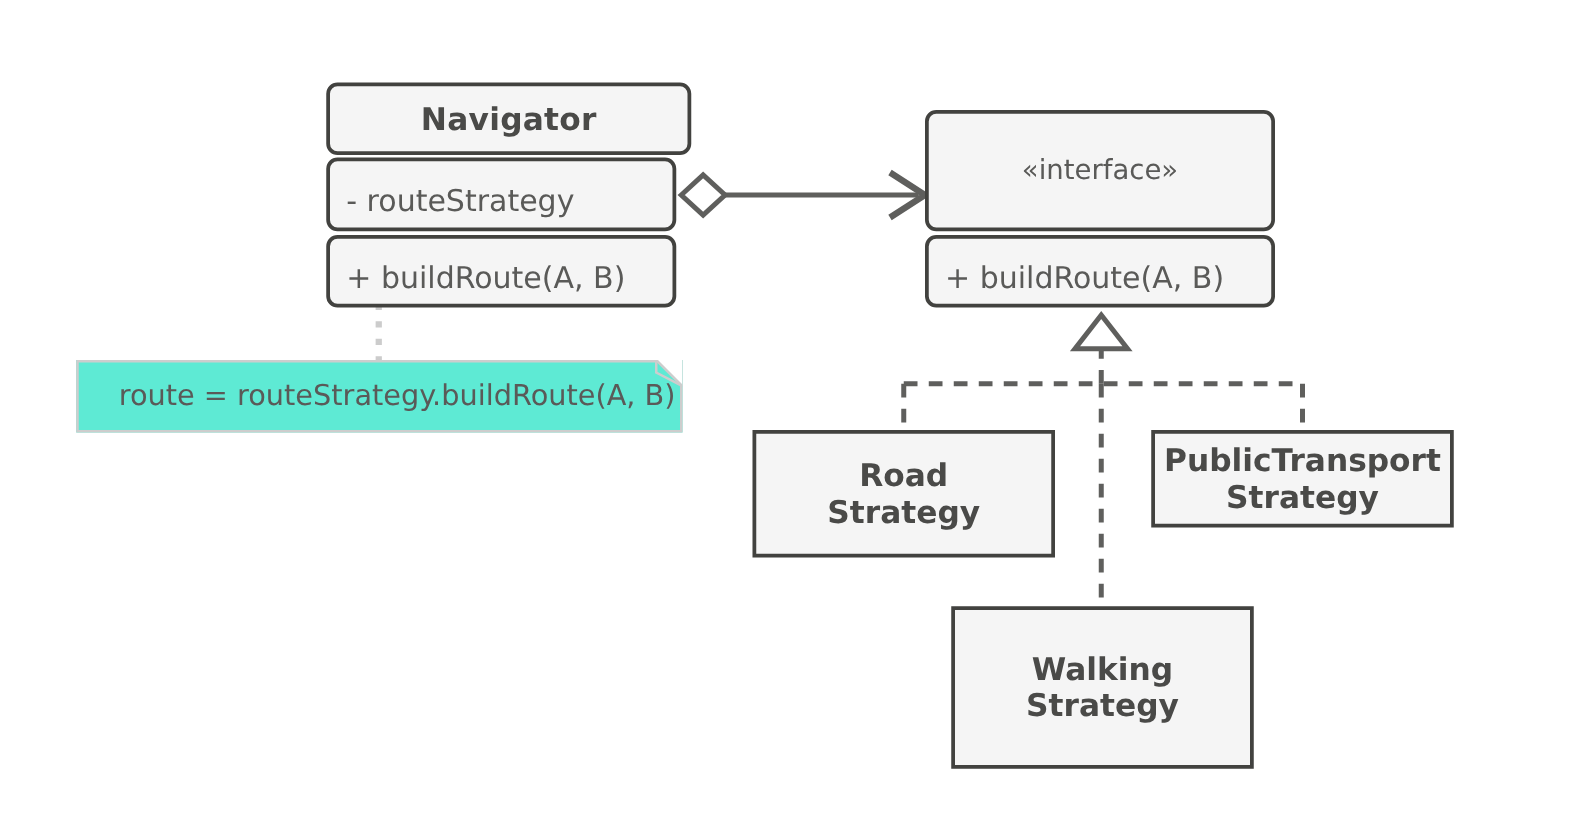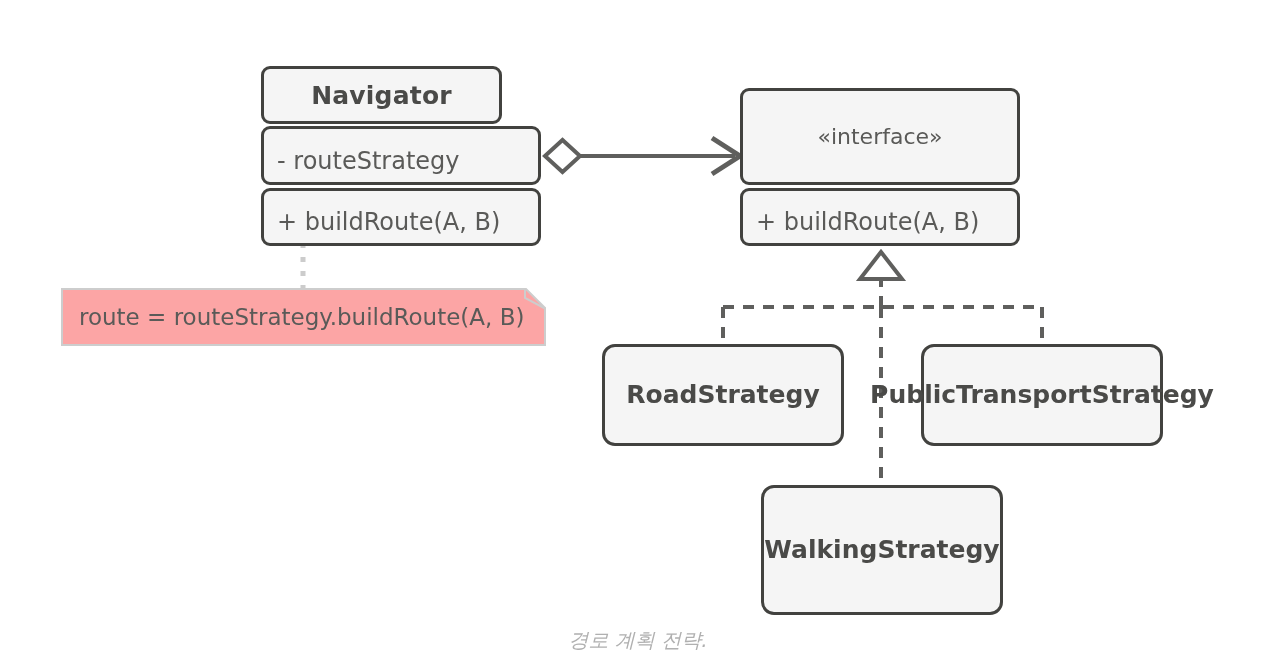--- a/index.html
+++ b/index.html
@@ -27,23 +27,23 @@
     height: 662px;
     pointer-events: none;
   }
 
   
   .uml-box {
     position: absolute;
     box-sizing: border-box;
     background: #f5f5f5;
     border: 3px solid #42423f;
-    border-radius: 13px;
+    border-radius: 0;
     display: flex;
-    flex-direction: row;
+    flex-direction: column;
     align-items: center;
     justify-content: center;
     text-align: center;
     color: #4a4a48;
   }
   .compartment {
     position: absolute;
     box-sizing: border-box;
     background: #f5f5f5;
     border: 3px solid #42423f;
@@ -76,27 +76,27 @@
     font-weight: bold;
     font-size: 25px;
     line-height: 1.18;
     color: #4a4a48;
   }
 
   
   .note {
     position: absolute;
     box-sizing: border-box;
-    background: #fca5a5;
+    background: #5eead4;
     border: 2px solid #cdcdcd;
     display: flex;
     align-items: center;
     color: #5a5a58;
     font-size: 23px;
-    padding-left: 16px;
+    padding-left: 32px;
     white-space: nowrap;
   }
   .note-fold-edge {
     position: absolute;
     right: -2px;
     top: -2px;
     width: 31px;
     height: 31px;
     overflow: hidden;
   }
@@ -136,21 +136,21 @@
 
       <line x1="881" y1="307" x2="881" y2="485"></line>
     </g>
 
     <polygon points="881,252 902,279 860,279" fill="#ffffff" stroke="#5f5f5d" stroke-width="4" stroke-linejoin="miter"></polygon>
 
     <line x1="303" y1="243" x2="303" y2="288" stroke="#cccccc" stroke-width="5" stroke-dasharray="5,9" stroke-linecap="butt"></line>
   </svg>
 
   <div>
-    <div class="compartment" style="left:261px; top:66px; width:241px; height:58px; justify-content:center;">
+    <div class="compartment" style="left:261px; top:66px; width:292px; height:58px; justify-content:center;">
       <span class="class-title">Navigator</span>
     </div>
     <div class="compartment" style="left:261px; top:126px; width:280px; height:59px;">
       <span class="member">- routeStrategy</span>
     </div>
     <div class="compartment" style="left:261px; top:188px; width:280px; height:58px;">
       <span class="member">+ buildRoute(A, B)</span>
     </div>
   </div>
 
@@ -161,36 +161,35 @@
     <div class="compartment" style="left:740px; top:188px; width:280px; height:58px;">
       <span class="member">+ buildRoute(A, B)</span>
     </div>
   </div>
 
   <div class="uml-box" style="left:602px; top:344px; width:242px; height:102px;">
     <span class="twoline">Road</span>
     <span class="twoline">Strategy</span>
   </div>
 
-  <div class="uml-box" style="left:921px; top:344px; width:242px; height:102px;text-align:center;">
+  <div class="uml-box" style="left:921px; top:344px; width:242px; height:78px;text-align:center;">
     <span class="twoline">PublicTransport</span>
     <span class="twoline">Strategy</span>
   </div>
 
   <div class="uml-box" style="left:761px; top:485px; width:242px; height:130px;">
     <span class="twoline">Walking</span>
     <span class="twoline">Strategy</span>
   </div>
 
   <div class="note" style="left:61px; top:288px; width:485px; height:58px;">
     <span>route = routeStrategy.buildRoute(A, B)</span>
     <span class="note-fold-edge">
       <svg width="31" height="31" viewBox="0 0 31 31">
         <polygon points="10,0 31,21 31,0" fill="#ffffff"></polygon>
         <polyline points="10,0 10,10 31,21" fill="none" stroke="#cdcdcd" stroke-width="2"></polyline>
         <line x1="10" y1="0" x2="31" y2="21" stroke="#cdcdcd" stroke-width="2"></line>
       </svg>
     </span>
   </div>
 
-  <div class="caption" style="top:627px;">경로 계획 전략.</div>
 
 </div>
 
 </body></html>

